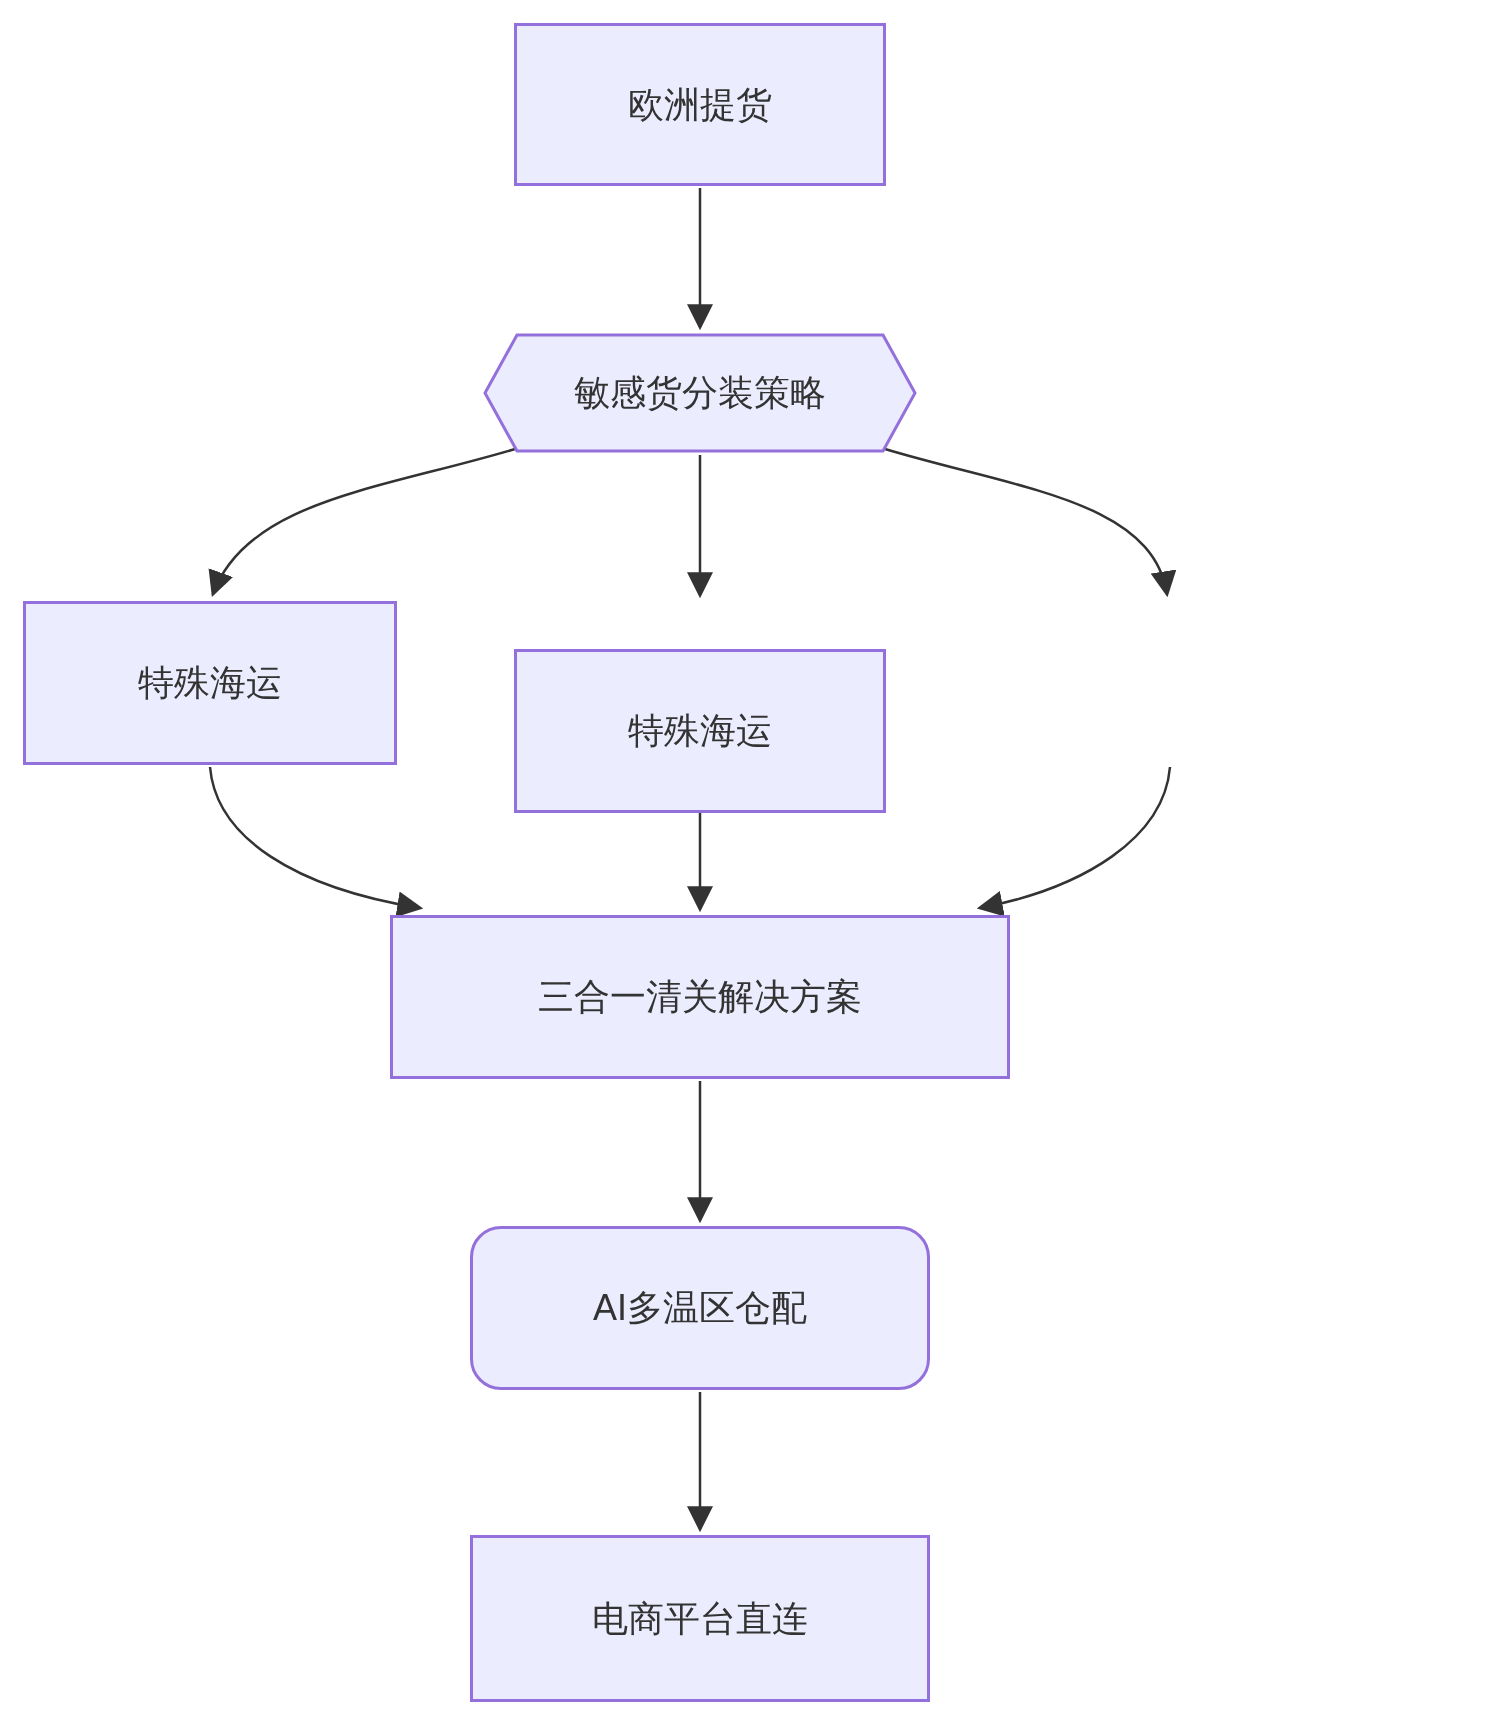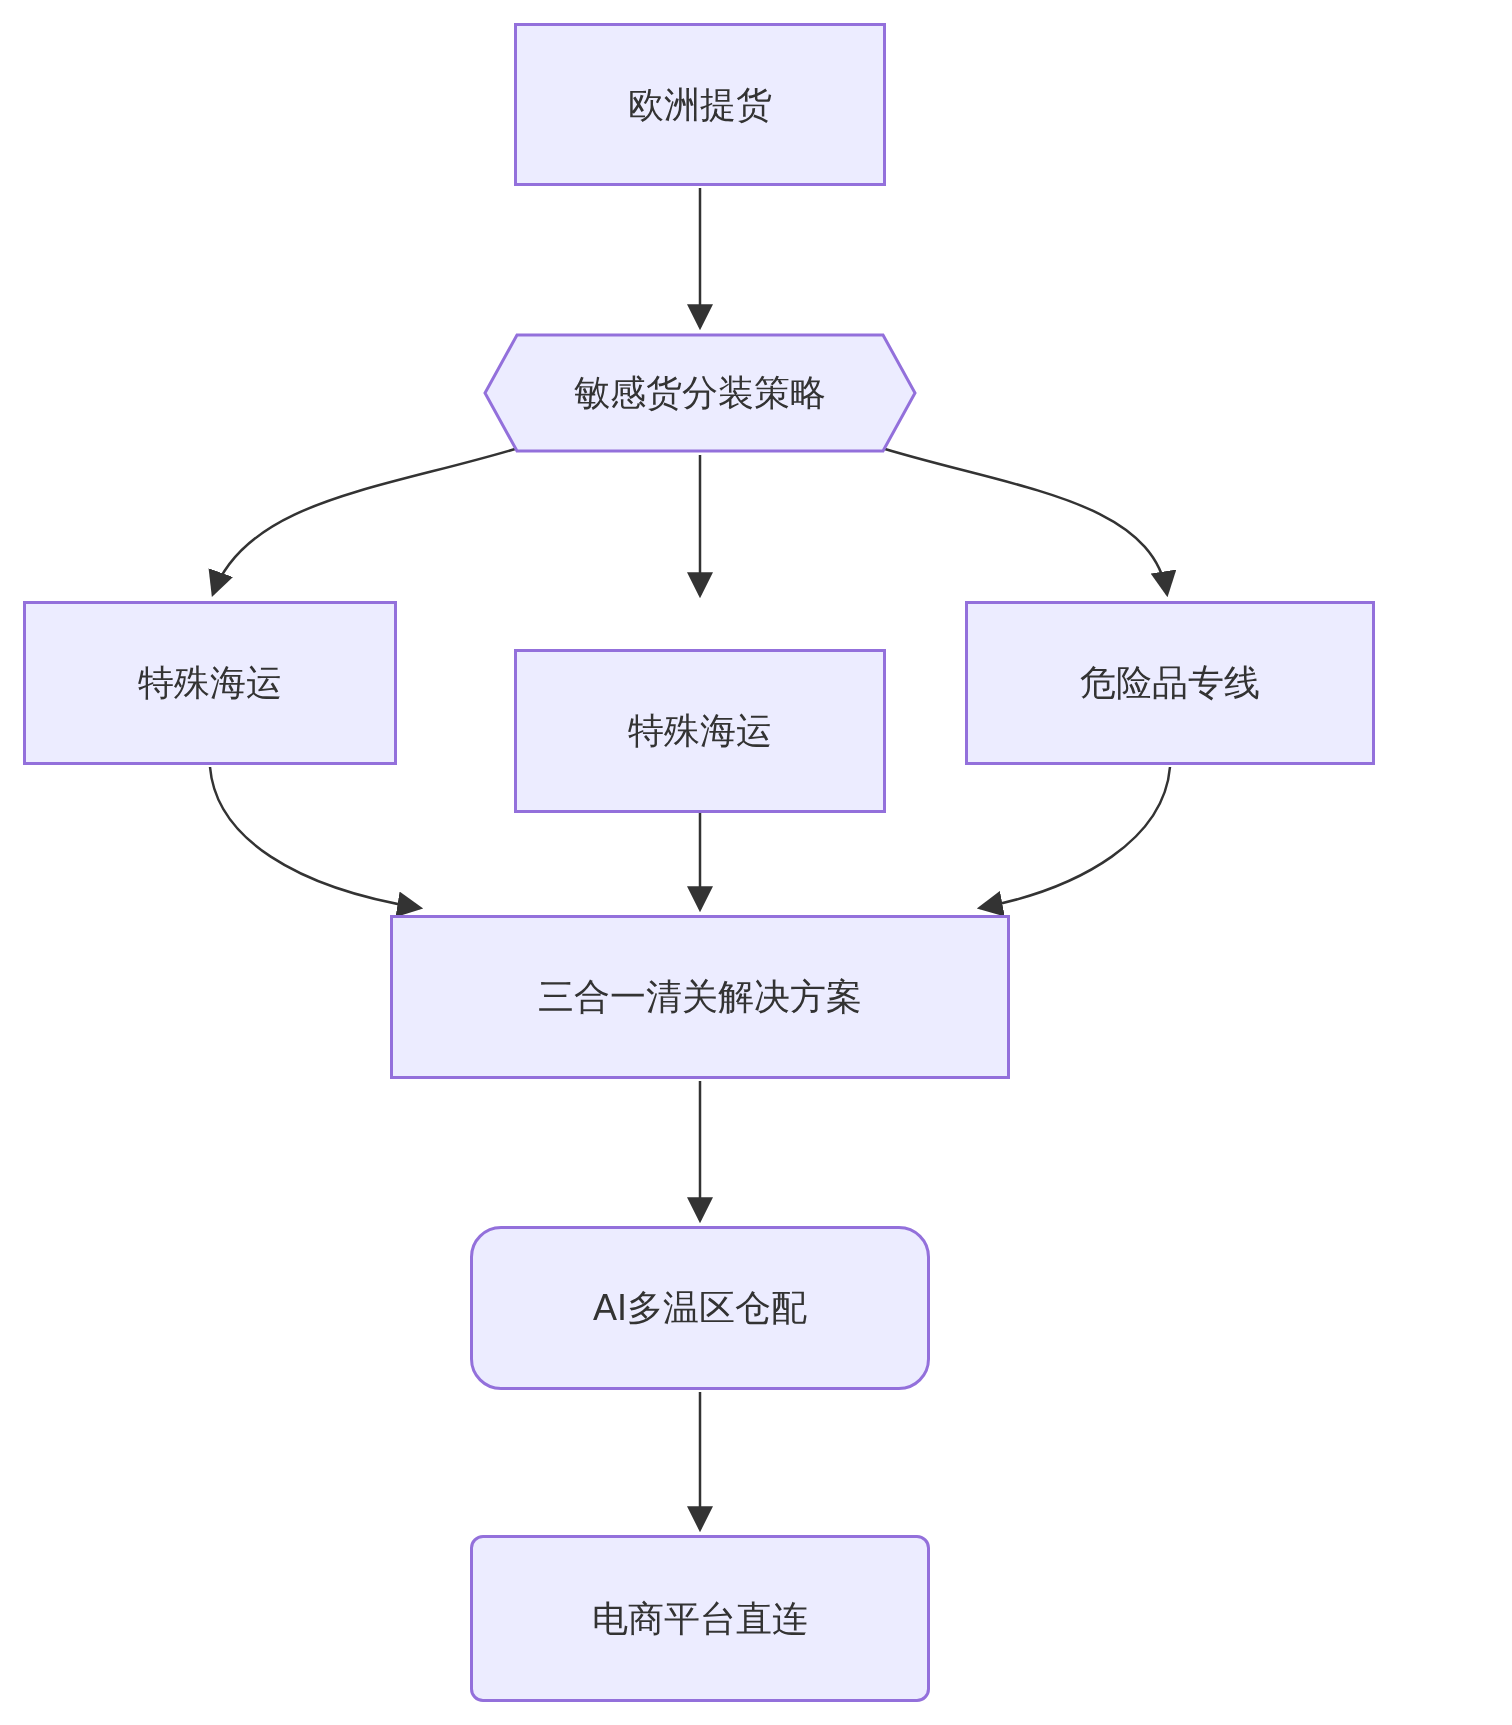--- a/index.html
+++ b/index.html
@@ -61,21 +61,21 @@
     white-space: nowrap;
   }
   
   #n-pickup     { left: 514px;  top: 23px;   width: 372px; height: 163px; }
   #n-strategy   { left: 483px;  top: 333px;  width: 434px; height: 120px; }
   #n-cold       { left: 23px;   top: 601px;  width: 374px; height: 164px; }
   #n-sea        { left: 514px;  top: 601px;  width: 372px; height: 164px; margin-top: 48px; }
   #n-danger     { left: 965px;  top: 601px;  width: 410px; height: 164px; }
   #n-customs    { left: 390px;  top: 915px;  width: 620px; height: 164px; }
   #n-warehouse  { left: 470px;  top: 1226px; width: 460px; height: 164px; border-radius: 31px; }
-  #n-ecommerce  { left: 470px;  top: 1535px; width: 460px; height: 167px; border-radius: 13px; }
+  #n-ecommerce  { left: 470px;  top: 1535px; width: 460px; height: 167px; }
 </style>
 </head>
 <body>
 
 <div id="canvas">
 
   <svg id="edge-layer" viewBox="0 0 1512 1725" xmlns="http://www.w3.org/2000/svg">
     <defs>
       <marker id="arrowhead" viewBox="0 0 12 12" markerUnits="userSpaceOnUse" markerWidth="26" markerHeight="26" refX="10.5" refY="6" orient="auto">
         <path d="M 0 0 L 12 6 L 0 12 Z" fill="#333333"></path>
@@ -106,23 +106,20 @@
   </div>
 
   <div id="n-cold" class="node rect">
     <span class="label">特殊海运</span>
   </div>
 
   <div id="n-sea" class="node rect">
     <span class="label">特殊海运</span>
   </div>
 
-  <div id="n-danger" class="node rect">
-    <span class="label">危险品专线</span>
-  </div>
 
   <div id="n-customs" class="node rect">
     <span class="label">三合一清关解决方案</span>
   </div>
 
   <div id="n-warehouse" class="node rect">
     <span class="label">AI多温区仓配</span>
   </div>
 
   <div id="n-ecommerce" class="node rect">

